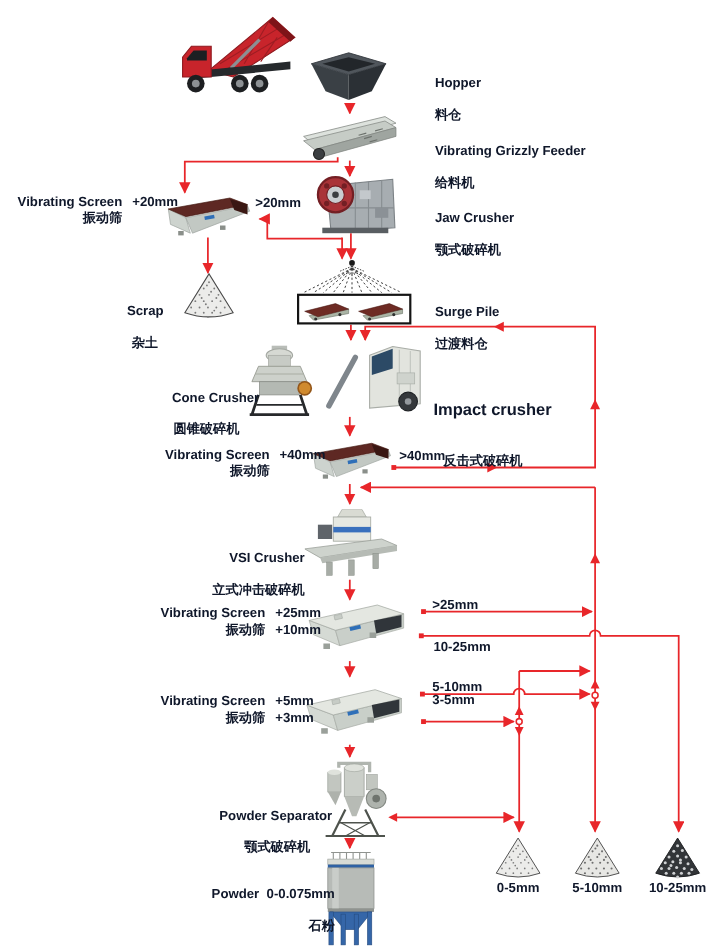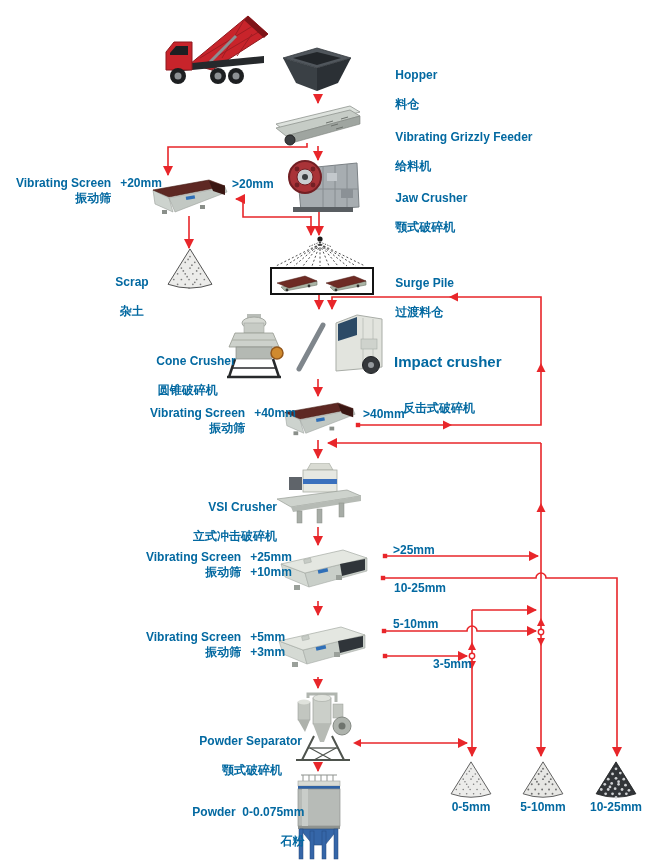--- a/index.html
+++ b/index.html
@@ -1,20 +1,20 @@
 <!DOCTYPE html>
 <html><head>
 <meta charset="utf-8">
 <style>
   html,body{margin:0;padding:0;background:#fff;}
   #stage{position:relative;width:654px;height:862px;background:#fff;overflow:hidden;
          font-family:"Liberation Sans","DejaVu Sans",sans-serif;}
   #stage svg{position:absolute;}
   #lines{left:0;top:0;}
-  .lbl{position:absolute;font-weight:700;font-size:12px;line-height:1.22;color:#0369a1;white-space:pre;}
+  .lbl{position:absolute;font-weight:700;font-size:12px;line-height:1.22;color:#0f172a;white-space:pre;}
   .ctr{text-align:center;}
   .rgt{text-align:right;}
   .grid{display:grid;grid-template-columns:auto auto;column-gap:9px;}
   .grid .a{justify-self:end;}
   .grid .b{justify-self:start;}
   .big-en{display:block;font-size:15px;}
   .big-zh{display:block;font-size:12px;}
   .ind{display:block;margin-left:13px;text-align:right;}
   #surge-box{position:absolute;left:270px;top:267px;width:104px;height:28px;
              border:2px solid #141414;background:#fff;box-sizing:border-box;}
@@ -429,21 +429,21 @@
   <div class="lbl" style="left:382px;top:261px;">
     <span>Surge Pile</span><br>
     <span>过渡料仓</span>
   </div>
 
   <div class="lbl ctr" style="left:143px;top:339px;width:76px;">
     <span>Cone Crusher</span><br>
     <span>圆锥破碎机</span>
   </div>
 
-  <div class="lbl ctr" style="left:394px;top:324px;width:90px;">
+  <div class="lbl ctr" style="left:394px;top:335px;width:90px;">
     <span class="big-en">Impact crusher</span>
     <span class="big-zh">反击式破碎机</span>
   </div>
 
   <div class="lbl grid" style="left:150px;top:406px;">
     <span class="a">Vibrating Screen</span>
     <span class="b">+40mm</span>
     <span class="a">振动筛</span>
     <span class="b"></span>
   </div>
@@ -468,21 +468,21 @@
 
   <div class="lbl grid" style="left:146px;top:630px;">
     <span class="a">Vibrating Screen</span>
     <span class="b">+5mm</span>
     <span class="a">振动筛</span>
     <span class="b">+3mm</span>
   </div>
 
   <div class="lbl" style="left:393px;top:617px;">5-10mm</div>
 
-  <div class="lbl" style="left:393px;top:657px;margin-left:40px;">3-5mm</div>
+  <div class="lbl" style="left:393px;top:629px;">3-5mm</div>
 
   <div class="lbl rgt" style="left:186px;top:719px;width:96px;">
     <span>Powder Separator</span><br>
     <span>颚式破碎机</span>
   </div>
 
   <div class="lbl" style="left:179px;top:790px;">
     <span>Powder  0-0.075mm</span>
     <span class="ind">石粉</span>
   </div>

